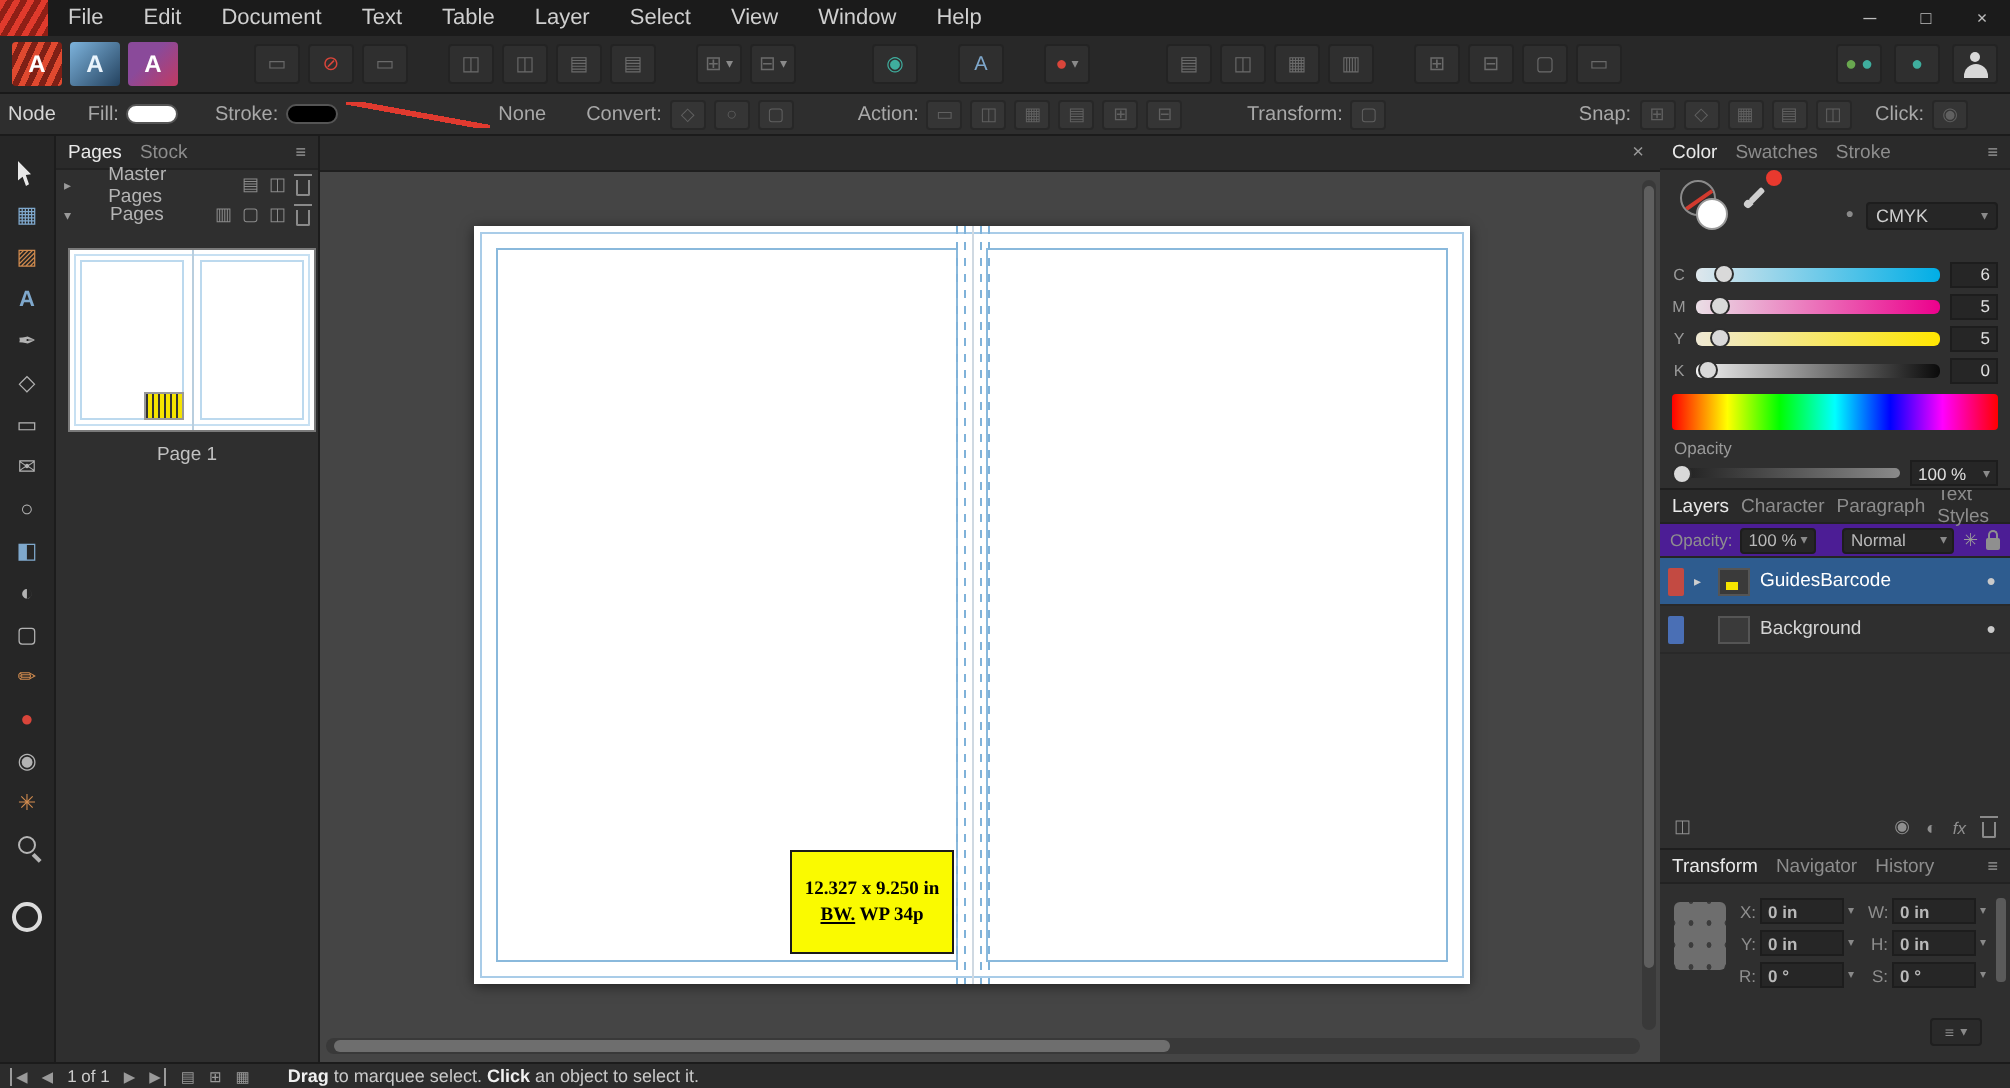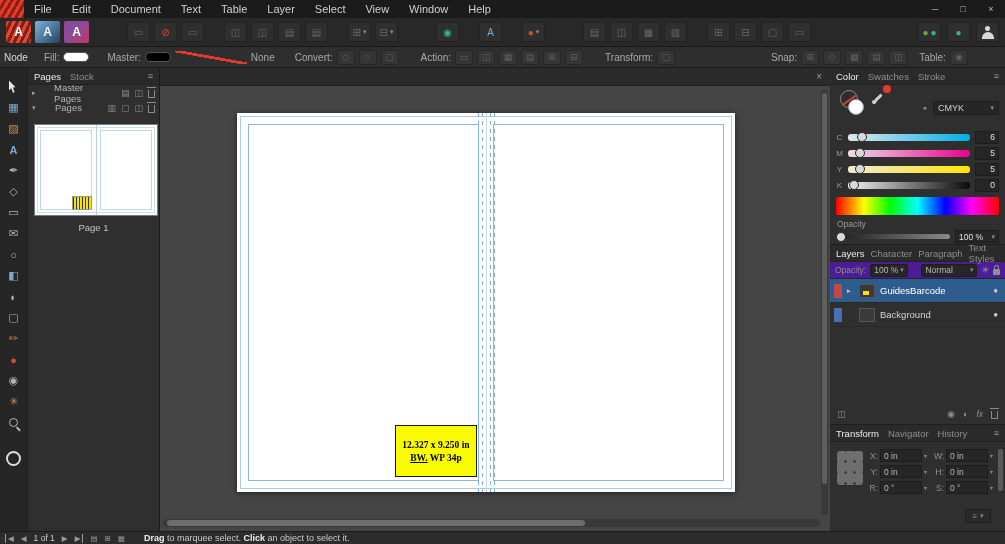--- a/index.html
+++ b/index.html
@@ -36,21 +36,21 @@
 
   
   .ctxbar{position:absolute;top:47px;left:0;right:0;height:21px;background:#2e2e2e;border-bottom:1px solid #1b1b1b;display:flex;align-items:center;font-size:10px;color:#a8a8a8;padding:0 4px;gap:4px;white-space:nowrap;}
   .ctx-tool{color:#d6d6d6;margin-right:4px;}
   .swatch{width:26px;height:10px;border-radius:5px;border:1px solid #555;display:inline-block;}
   .swatch.fill{background:#fff;}
   .swatch.stroke{background:#000;}
   .stroke-preview{width:72px;height:13px;position:relative;}
   .stroke-preview::after{content:"";position:absolute;left:0;top:0;right:0;bottom:0;background:linear-gradient(to top right,transparent 45%,#e03a2f 45%,#e03a2f 56%,transparent 56%);}
   .ctx-btn{width:18px;height:15px;background:#353535;border:1px solid #272727;border-radius:2px;color:#606060;font-size:9px;display:flex;align-items:center;justify-content:center;}
-  .ml8{margin-left:8px;}.ml14{margin-left:14px;}.ml16{margin-left:16px;}.ml18{margin-left:18px;text-align:right;}.ml60{margin-left:92px;}
+  .ml8{margin-left:8px;}.ml14{margin-left:14px;}.ml16{margin-left:16px;}.ml18{margin-left:28px;text-align:right;}.ml60{margin-left:92px;}
 
   
   .main{position:absolute;top:68px;left:0;right:0;bottom:13px;}
 
   
   .toolstrip{position:absolute;left:0;top:0;bottom:0;width:28px;background:#262626;border-right:1px solid #1c1c1c;display:flex;flex-direction:column;align-items:center;padding-top:8px;}
   .tool{width:24px;height:21px;display:flex;align-items:center;justify-content:center;font-size:11px;color:#b2b2b2;}
   .cursoricon{width:10px;height:13px;background:#e8e8e8;clip-path:polygon(0 0,0 82%,28% 64%,45% 100%,60% 93%,44% 58%,70% 55%);}
   .zoomicon{position:relative;width:9px;height:9px;border:1.5px solid #b5b5b5;border-radius:50%;}
   .zoomicon::after{content:"";position:absolute;right:-4px;bottom:-3px;width:5px;height:1.5px;background:#b5b5b5;transform:rotate(45deg);}
@@ -146,21 +146,21 @@
   .layer-name{flex:1;overflow:hidden;white-space:nowrap;}
   .layer-check{font-size:8px;color:#c9c9c9;}
   .layers-bottom{position:absolute;bottom:2px;left:0;right:0;height:17px;display:flex;align-items:center;padding:0 7px;color:#8f8f8f;font-size:9px;gap:8px;}
   .grow{flex:1;}
   .fxtext{font-style:italic;font-size:8.5px;color:#8f8f8f;}
 
   .anchor{position:absolute;left:7px;top:26px;width:26px;height:34px;background:#6e6e6e;border-radius:3px;background-image:radial-gradient(#3c3c3c 1px,transparent 1.4px);background-size:9px 11px;background-position:4px 5px;}
   .tf-grid{position:absolute;left:38px;top:24px;right:12px;display:grid;grid-template-columns:1fr 1fr;gap:3px 7px;}
   .tf-field{display:flex;align-items:center;gap:2px;font-size:8.5px;color:#8f8f8f;}
   .tf-label{width:10px;text-align:right;}
-  .tf-input{flex:1;height:13px;background:#262626;border:1px solid #1d1d1d;color:#b9b9b9;display:flex;align-items:center;padding:0 3px;font-size:8.5px;}
+  .tf-input{flex:1;height:13px;background:#262626;border:1px solid #1d1d1d;color:#b9b9b9;display:flex;align-items:center;padding:0 3px;font-size:8.5px;font-weight:bold;}
   .tf-chev{font-size:6px;color:#8a8a8a;}
   .tf-scroll{position:absolute;right:2px;top:24px;width:5px;height:42px;background:#5a5a5a;border-radius:2px;}
   .tf-foot{position:absolute;right:14px;bottom:8px;width:26px;height:14px;background:#2a2a2a;border:1px solid #1f1f1f;border-radius:2px;display:flex;align-items:center;justify-content:center;gap:3px;color:#8f8f8f;font-size:8px;}
 
   
   .statusbar{position:absolute;left:0;right:0;bottom:0;height:13px;background:#2c2c2c;border-top:1px solid #1b1b1b;display:flex;align-items:center;font-size:8.5px;color:#b0b0b0;padding:0 5px;gap:7px;}
   .sb-icon{font-size:7.5px;color:#9a9a9a;}
   .sb-first{border-left:1px solid #9a9a9a;padding-left:2px;}
   .sb-last{border-right:1px solid #9a9a9a;padding-right:2px;}
   .sb-pageind{color:#cccccc;font-size:8.5px;}
@@ -277,21 +277,21 @@
       <div class="tb-btn">
           <span class="person"></span>
         </div>
     </div>
   </div>
 
   <div class="ctxbar">
     <span class="ctx-tool">Node</span>
     <span class="ml8">Fill:</span>
     <span class="swatch fill"></span>
-    <span class="ml14">Master:</span>
+    <span class="ml14">Stroke:</span>
     <span class="swatch stroke"></span>
     <span class="stroke-preview"></span>
     <span>None</span>
     <span class="ml16">Convert:</span>
     <span class="ctx-btn">
         <span>◇</span>
       </span>
     <span class="ctx-btn">
         <span>○</span>
       </span>
@@ -330,21 +330,21 @@
       </span>
     <span class="ctx-btn">
         <span>▦</span>
       </span>
     <span class="ctx-btn">
         <span>▤</span>
       </span>
     <span class="ctx-btn">
         <span>◫</span>
       </span>
-    <span class="ml8">Table:</span>
+    <span class="ml8">Click:</span>
     <span class="ctx-btn">
         <span>◉</span>
       </span>
   </div>
 
   <div class="main">
 
     <div class="toolstrip">
       <div class="tool">
           <span class="cursoricon"></span>

